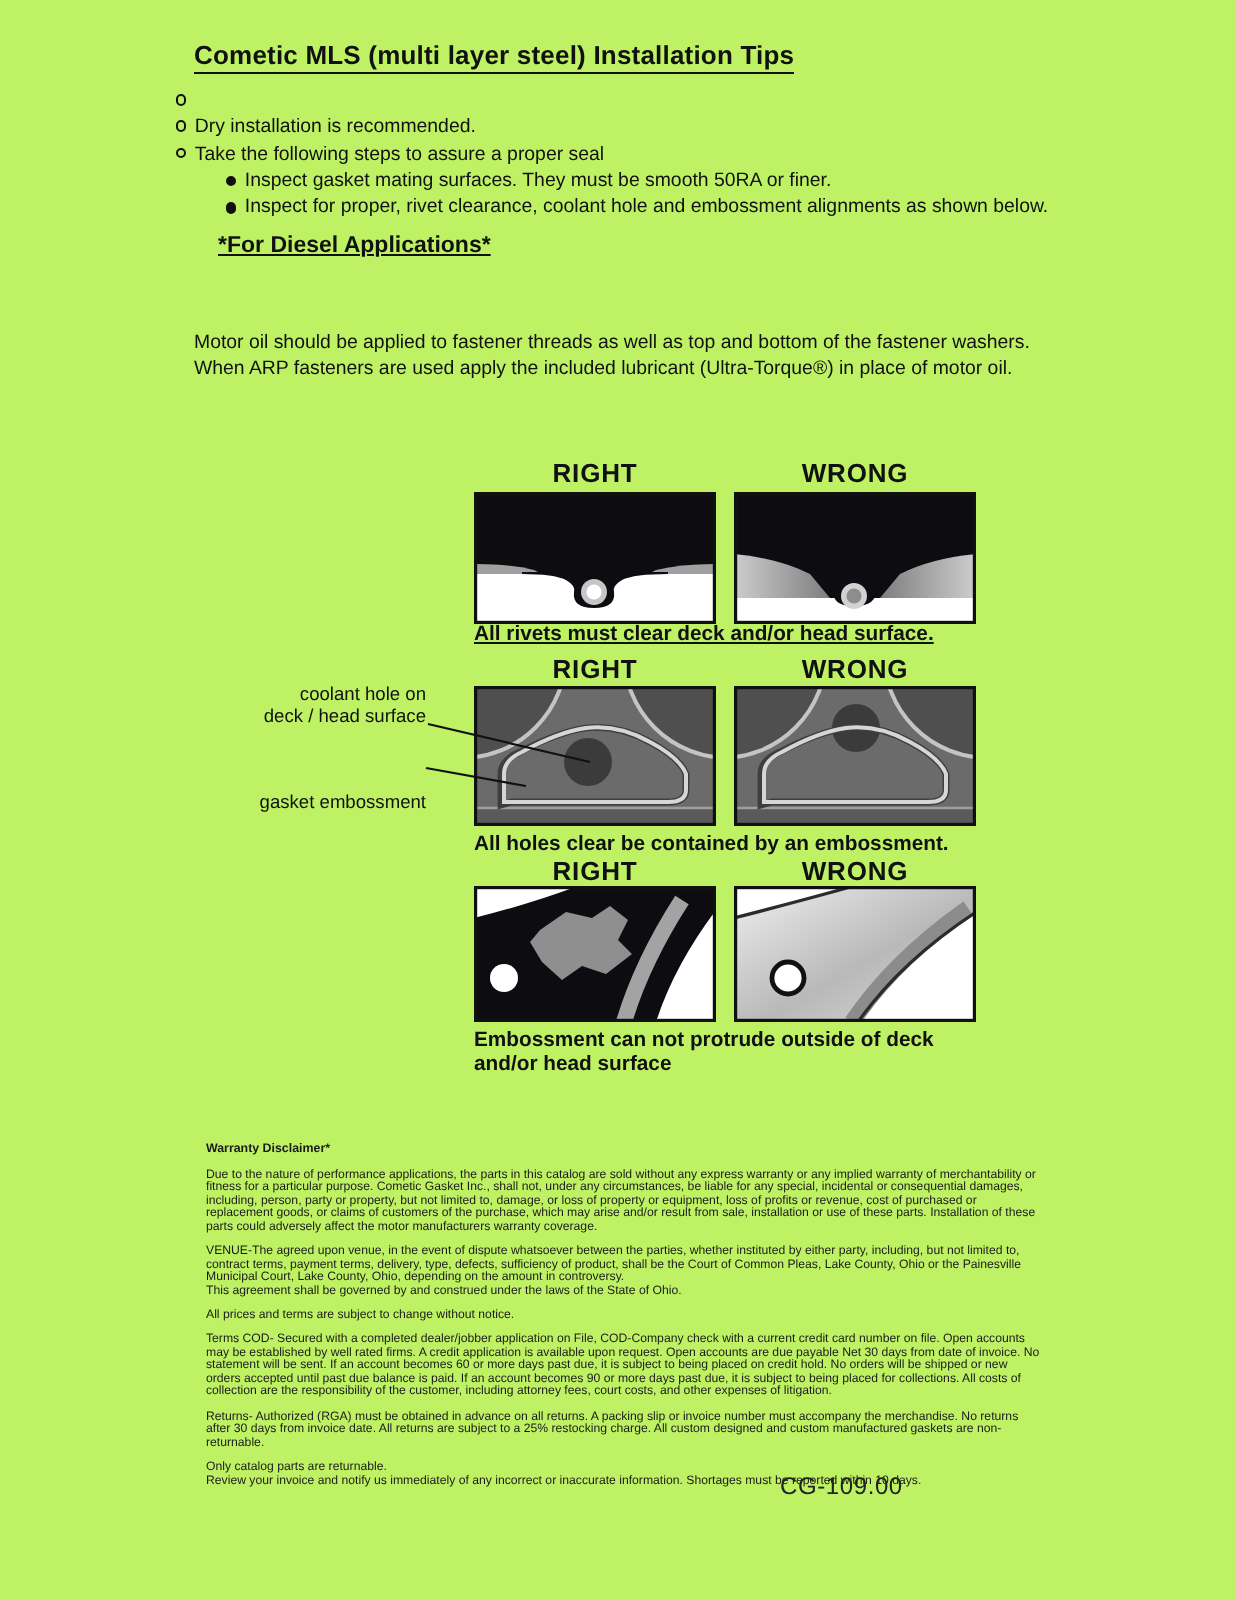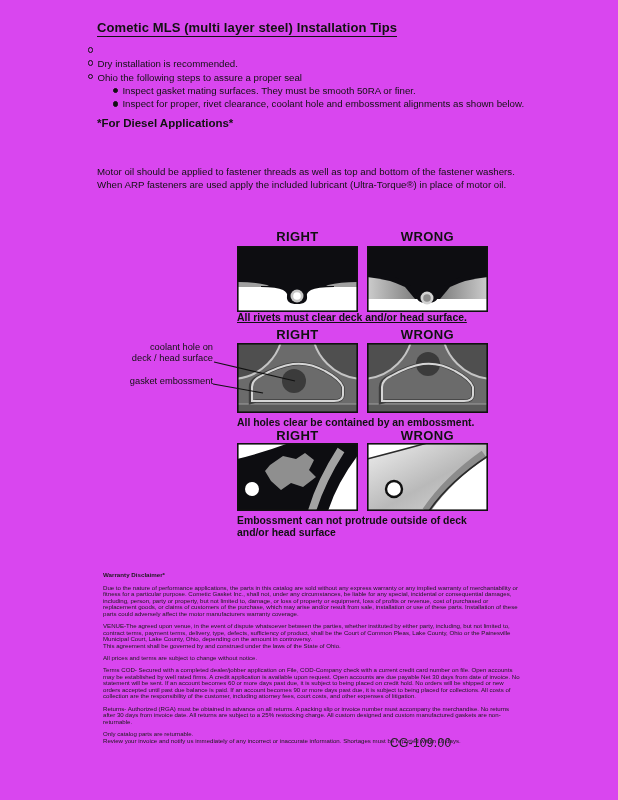--- a/index.html
+++ b/index.html
@@ -1,46 +1,46 @@
 <!DOCTYPE html>
 <html><head>
 <meta charset="utf-8">
 <style>
   html,body{margin:0;padding:0;background:#e8e8e8;}
   .page{
-    position:relative;width:618px;height:800px;background:#d946ef;
+    position:relative;width:618px;height:800px;background:#bef264;
     font-family:"Liberation Sans",sans-serif;color:#111;overflow:hidden;
     margin:0 auto;
   }
   .abs{position:absolute;}
   .title{
     left:97px;top:20px;font-size:13px;font-weight:700;letter-spacing:.1px;
     border-bottom:1.6px solid #111;padding-bottom:1px;display:inline-block;white-space:nowrap;
   }
   .bullets{left:88px;top:45px;width:490px;font-size:9.7px;}
   .b-row{display:flex;height:13.3px;line-height:11px;align-items:flex-start;}
   .b-row .mk{flex:0 0 auto;margin:2.2px 4px 0 0;width:3.4px;height:3.4px;border:1px solid #111;border-radius:50%;}
   .b-sub{padding-left:25px;text-align:center;}
   .b-sub .mk{background:#111;margin-top:3px;}
-  .h2{left:97px;top:117px;font-size:11.5px;font-weight:700;}
+  .h2{left:109px;top:117px;font-size:11.5px;font-weight:700;text-decoration:underline;}
   .para{left:97px;width:495px;font-size:9.7px;line-height:12.9px;white-space:pre-line;margin-top:32px;}
   .p1{top:134px;} .p2{top:167px;} .pnote{top:208px;}
   .dlabels{left:237px;width:251px;display:flex;font-size:13px;font-weight:700;letter-spacing:.4px;}
   .dlabels span{width:121px;text-align:center;}
   .dlabels span:first-child{margin-right:9px;}
   .l1{top:229px;} .l2{top:327px;} .l3{top:428px;}
   .dboxes{left:237px;display:flex;}
   .dboxes .gap{width:9px;}
   .bx1{top:246px;} .bx2{top:343px;} .bx3{top:443px;}
   .dboxes svg{display:block;}
   .caption{left:237px;font-size:10.4px;font-weight:600;line-height:12px;white-space:pre-line;}
   .c1{top:312px;text-decoration:underline;} .c2{top:417px;} .c3{top:515px;}
   .ann{font-size:9.3px;line-height:10.9px;text-align:right;white-space:pre-line;}
   .ann-coolant{left:110px;top:342px;width:103px;}
-  .ann-emboss{left:98px;top:376px;width:115px;}
+  .ann-emboss{left:98px;top:396px;width:115px;}
   .leaders{left:110px;top:330px;pointer-events:none;}
   .disclaimer{left:103px;top:572px;width:417px;font-size:6.1px;line-height:6.45px;color:#1a1a1a;}
   .disclaimer .dh{font-weight:700;margin:0 0 6.5px 0;font-size:6.2px;}
   .disclaimer p{margin:0 0 6px 0;white-space:pre-line;}
   .footer-code{left:390px;top:736px;font-size:12px;letter-spacing:.3px;color:#222;}
 </style>
 </head>
 <body>
 
 <div class="page">
@@ -50,21 +50,21 @@
   <div class="abs bullets">
     <div class="b-row">
         <span class="mk"></span>
       </div>
     <div class="b-row">
         <span class="mk"></span>
         <span>Dry installation is recommended.</span>
       </div>
     <div class="b-row">
         <span class="mk"></span>
-        <span>Ohio the following steps to assure a proper seal</span>
+        <span>Take the following steps to assure a proper seal</span>
       </div>
     <div class="b-row b-sub">
         <span class="mk"></span>
         <span>Inspect gasket mating surfaces.  They must be smooth 50RA or finer.</span>
       </div>
     <div class="b-row b-sub">
         <span class="mk"></span>
         <span>Inspect for proper, rivet clearance, coolant hole and embossment alignments as shown below.</span>
       </div>
   </div>

